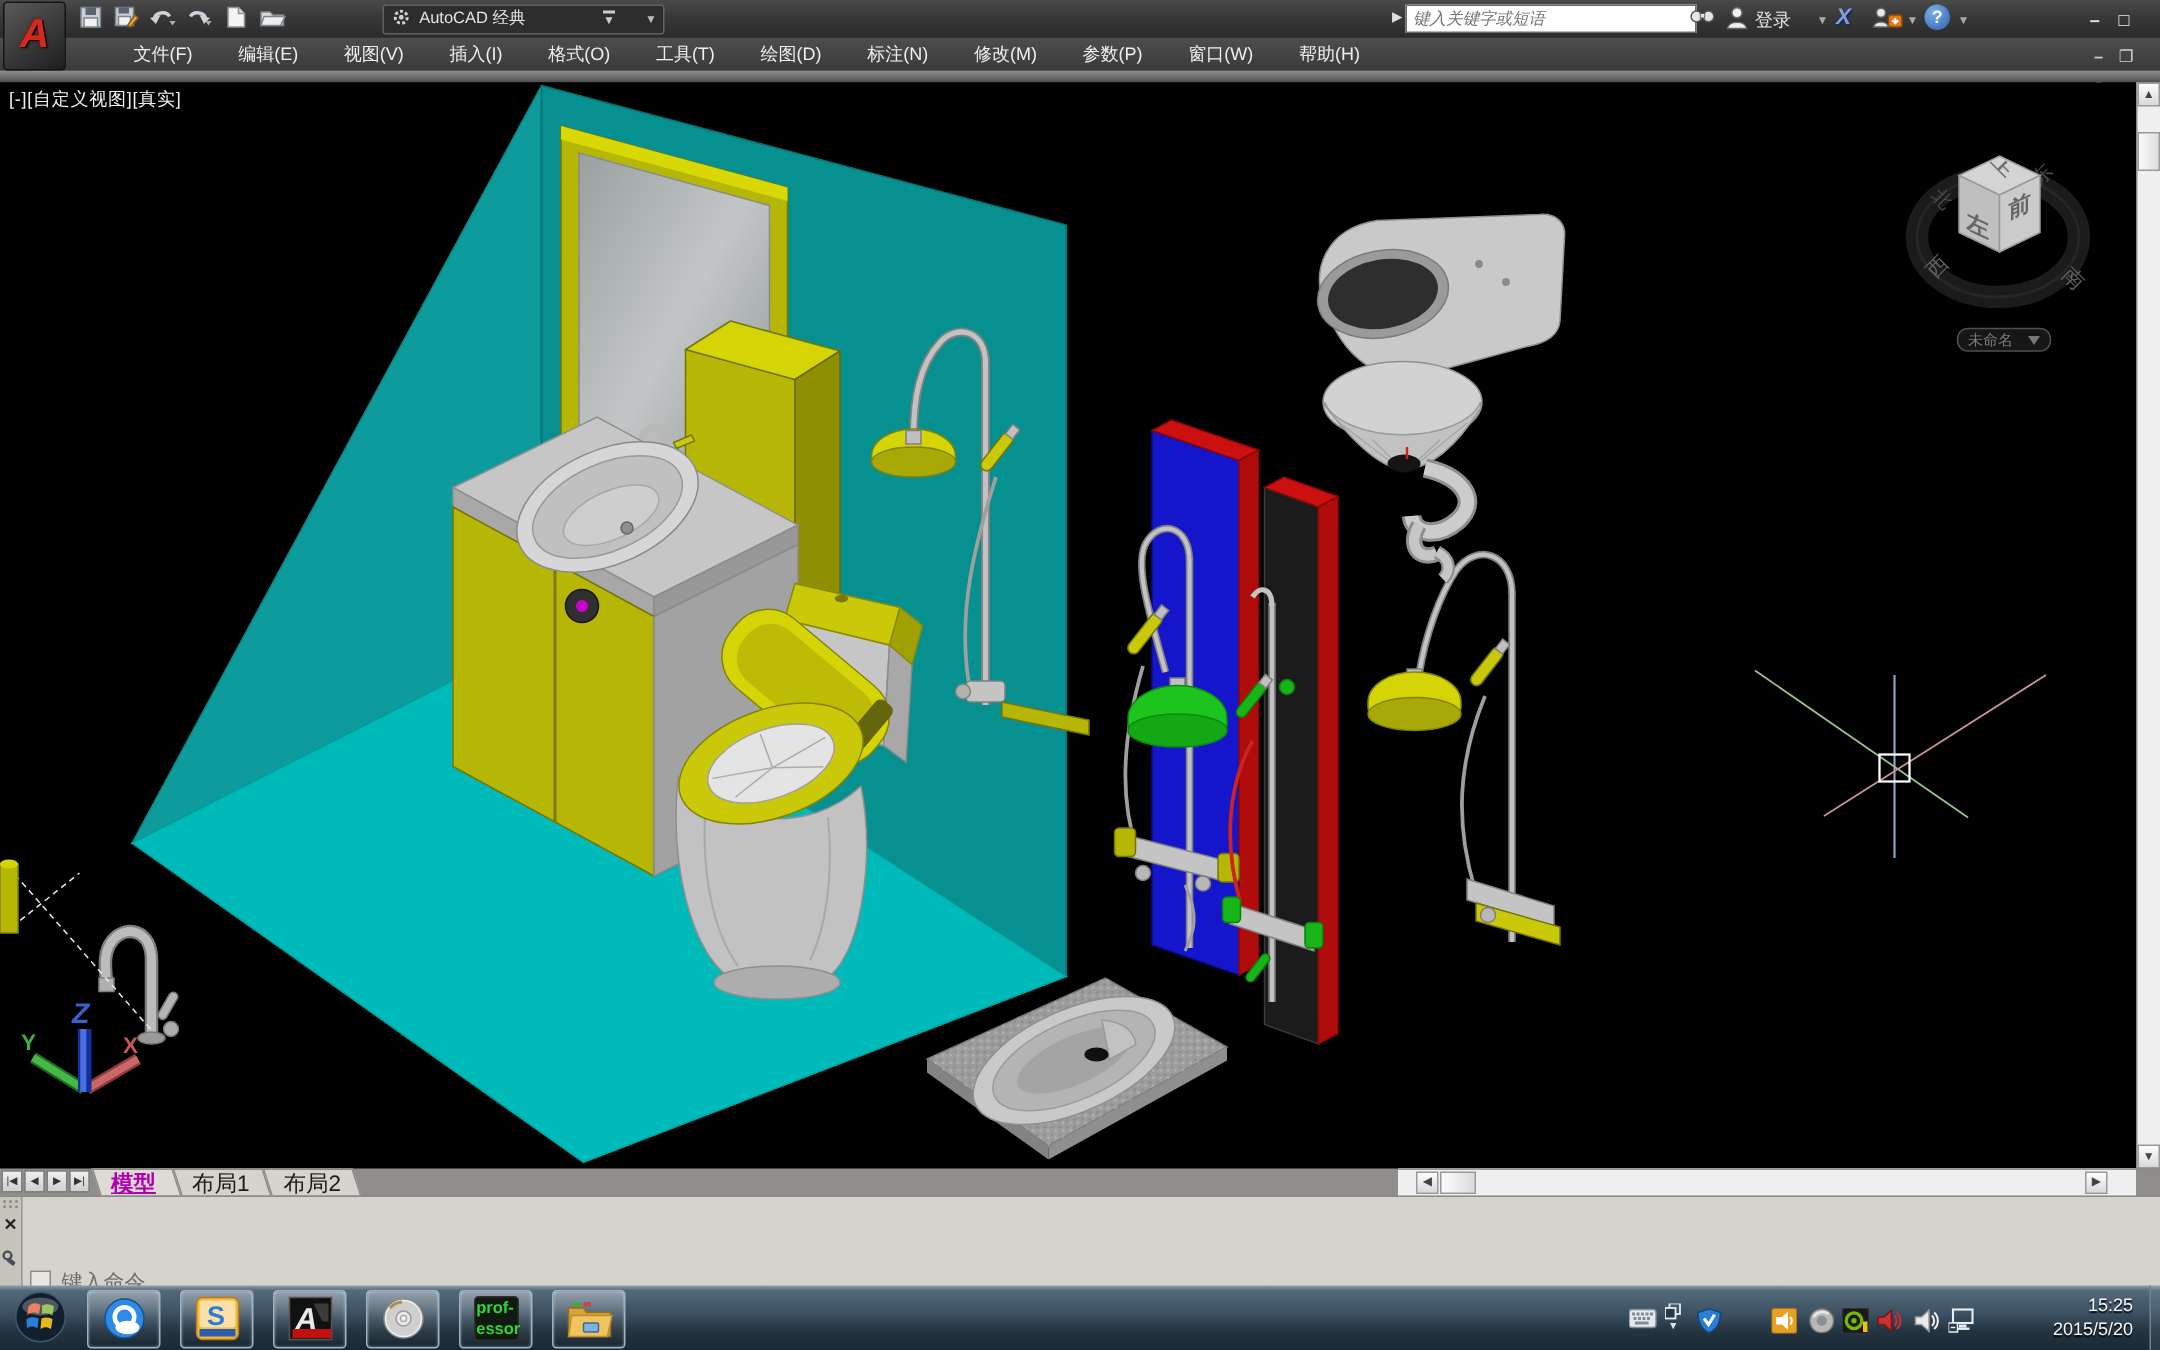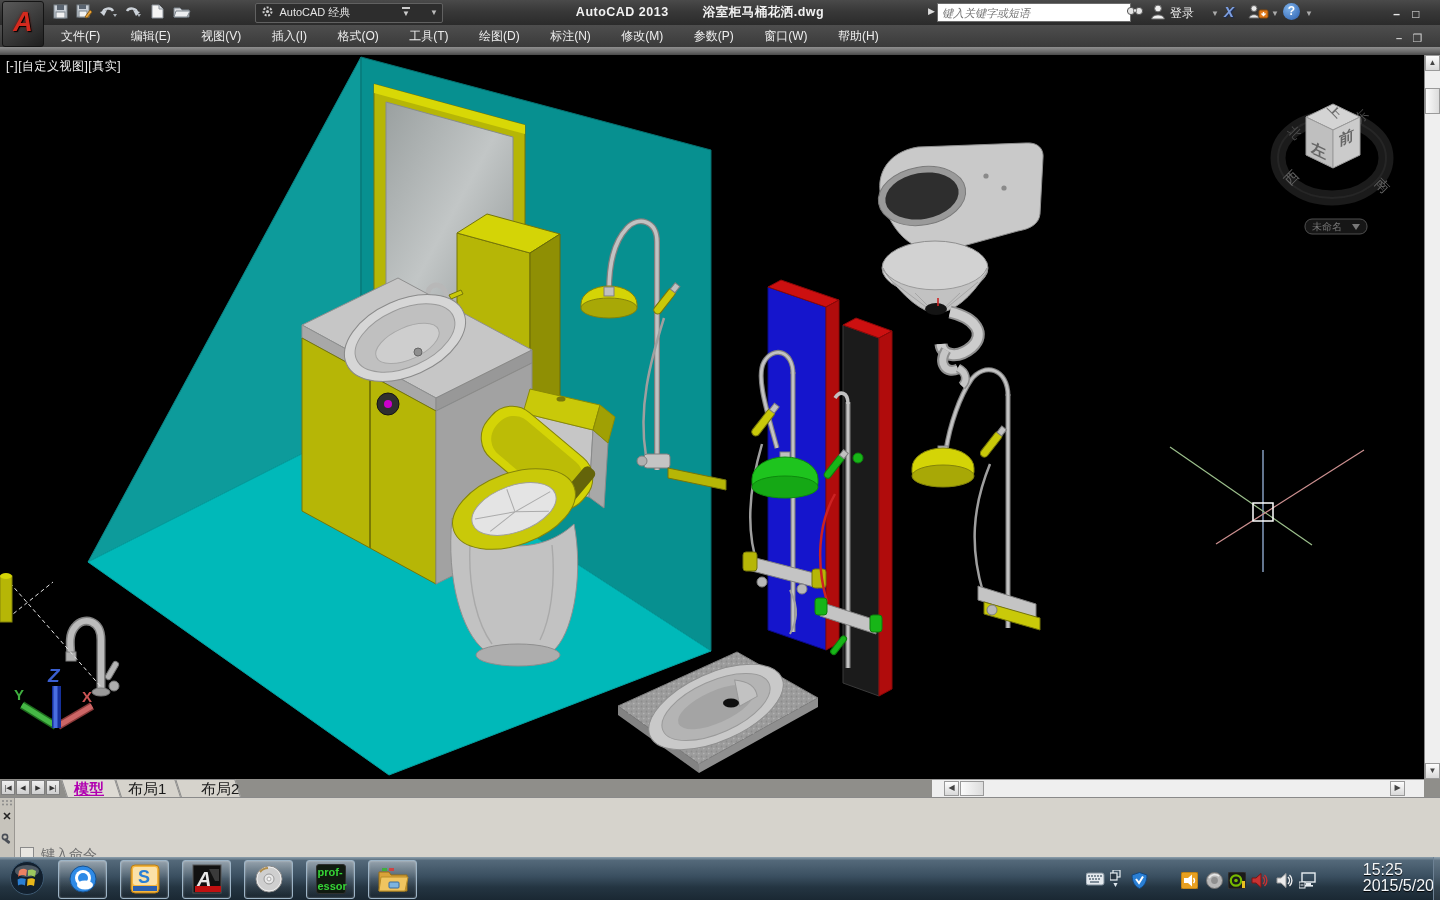--- a/index.html
+++ b/index.html
@@ -47,21 +47,21 @@
   #cmd-rail{left:0;top:0;width:14px;height:60px;background:#c6c3bb;border-right:1px solid #9a9792;}
   .cmdline{position:absolute;left:20px;color:#0000dd;font-size:15px;font-weight:bold;white-space:pre;
     font-family:"DejaVu Sans","Liberation Sans",sans-serif;}
   
   #taskbar{left:0;top:857px;width:1440px;height:43px;
     background:linear-gradient(180deg,#8ea0ad 0%,#54697a 8%,#3a4f60 45%,#243542 70%,#1a2833 100%);}
   .task-btn{position:absolute;top:3px;width:47px;height:37px;border:1px solid #9db4c6;border-radius:3px;
     background:linear-gradient(180deg,rgba(255,255,255,.38),rgba(255,255,255,.10) 48%,rgba(0,0,0,.12));
     box-shadow:inset 0 0 2px rgba(255,255,255,.5);text-align:center;}
   .tray-ico{position:absolute;top:15px;width:17px;height:17px;}
-  #clock{right:6px;top:5px;text-align:left;color:#f4f7fa;font-size:16px;line-height:16px;
+  #clock{right:18px;top:5px;text-align:right;color:#f4f7fa;font-size:12px;line-height:16px;
     text-shadow:0 1px 1px #000;}
   #show-desktop{left:1433px;top:0;width:7px;height:43px;border-left:1px solid #6d8194;background:rgba(255,255,255,.08);}
   svg text{user-select:none;}
 </style>
 </head>
 <body>
 
 <div id="titlebar" class="abs">
   <div id="acad-logo" class="abs">
     <span class="a">A</span>
@@ -106,25 +106,20 @@
   <div id="workspace-box" class="abs">
     <span class="qat-ico" style="width:16px;margin:1px 2px 0 3px;">
       <svg width="13" height="13">
           <circle cx="6.5" cy="6.5" r="4" fill="none" stroke="#cfcfcf" stroke-width="2" stroke-dasharray="2 1.5"></circle>
           <circle cx="6.5" cy="6.5" r="1.6" fill="#cfcfcf"></circle>
         </svg></span>
     <span>AutoCAD 经典</span>
     <span class="abs" style="right:4px;top:0;color:#bbb;font-size:8px;">▼</span>
   </div>
   <span class="abs" style="left:402px;top:7px;color:#ccc;font-size:8px;border-top:2px solid #ccc;">▼</span>
-  <div id="title-text" class="abs">
-    <span>AutoCAD 2013</span>
-    <span style="display:inline-block;width:26px;"></span>
-    <span>浴室柜马桶花洒.dwg</span>
-  </div>
   <span class="abs" style="left:928px;top:6px;color:#ddd;font-size:9px;">▶</span>
   <input id="search-box" class="abs" placeholder="键入关键字或短语" style="">
   <span class="abs" style="left:1126px;top:4px;">
     <svg width="19" height="16">
         <circle cx="5" cy="7" r="3.6" fill="#e5e5e5" stroke="#555"></circle>
         <circle cx="13" cy="7" r="3.6" fill="#e5e5e5" stroke="#555"></circle>
         <rect x="7.5" y="5" width="3" height="3" fill="#e5e5e5" stroke="#555" stroke-width=".6"></rect>
       </svg></span>
   <span class="abs" style="left:1150px;top:3px;">
     <svg width="17" height="18">
@@ -145,21 +140,21 @@
   <span class="abs" style="left:1283px;top:3px;width:17px;height:17px;border-radius:50%;background:radial-gradient(circle at 35% 30%,#7db1e8,#2a5fb0);color:#fff;font-size:12px;font-weight:bold;text-align:center;line-height:17px;">?</span>
   <span class="abs" style="left:1305px;top:9px;color:#aaa;font-size:8px;">▼</span>
   <span class="abs" style="left:1389px;top:4px;">
     <span class="win-btn">–</span>
     <span class="win-btn">□</span>
     <span class="win-btn">×</span>
   </span>
 </div>
 
 <div id="menubar" class="abs">
-  <div style="padding-left:48px;">
+  <div style="padding-left:76px;">
     <span class="menu-item">文件(F)</span>
     <span class="menu-item">编辑(E)</span>
     <span class="menu-item">视图(V)</span>
     <span class="menu-item">插入(I)</span>
     <span class="menu-item">格式(O)</span>
     <span class="menu-item">工具(T)</span>
     <span class="menu-item">绘图(D)</span>
     <span class="menu-item">标注(N)</span>
     <span class="menu-item">修改(M)</span>
     <span class="menu-item">参数(P)</span>
@@ -451,21 +446,21 @@
 <div id="tabrow" class="abs">
   <div class="nav-btn" style="left:1px;">|◀</div>
   <div class="nav-btn" style="left:16px;">◀</div>
   <div class="nav-btn" style="left:31px;">▶</div>
   <div class="nav-btn" style="left:46px;">▶|</div>
   <div class="tab" style="left:64px;width:52px;background:#dedbd4;"></div>
   <div class="tab" style="left:118px;width:58px;"></div>
   <div class="tab" style="left:178px;width:58px;"></div>
   <span class="tab-label" style="left:74px;color:#B000B0;font-weight:bold;text-decoration:underline;">模型</span>
   <span class="tab-label" style="left:128px;">布局1</span>
-  <span class="tab-label" style="left:201px;">布局2</span>
+  <span class="tab-label" style="left:189px;">布局2</span>
 </div>
 <div id="hscroll" class="abs">
   <div class="sb-btn" style="left:12px;top:1px;height:15px;line-height:12px;">◀</div>
   <div class="sb-thumb" style="left:28px;top:1px;width:24px;height:15px;"></div>
   <div class="sb-btn" style="left:458px;top:1px;height:15px;line-height:12px;">▶</div>
 </div>
 
 <div id="cmdwin" class="abs">
   <div id="cmd-rail" class="abs">
     <svg width="14" height="60">

